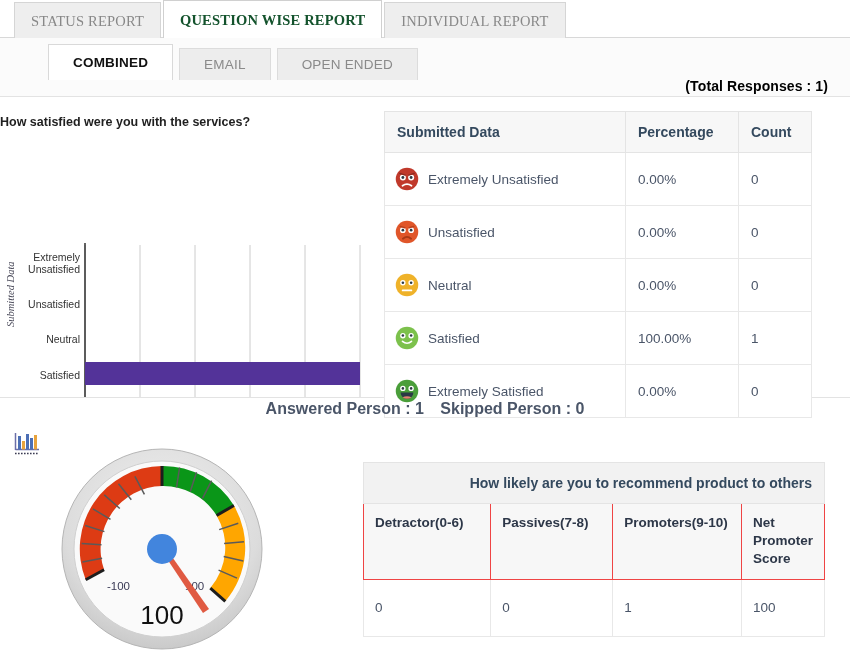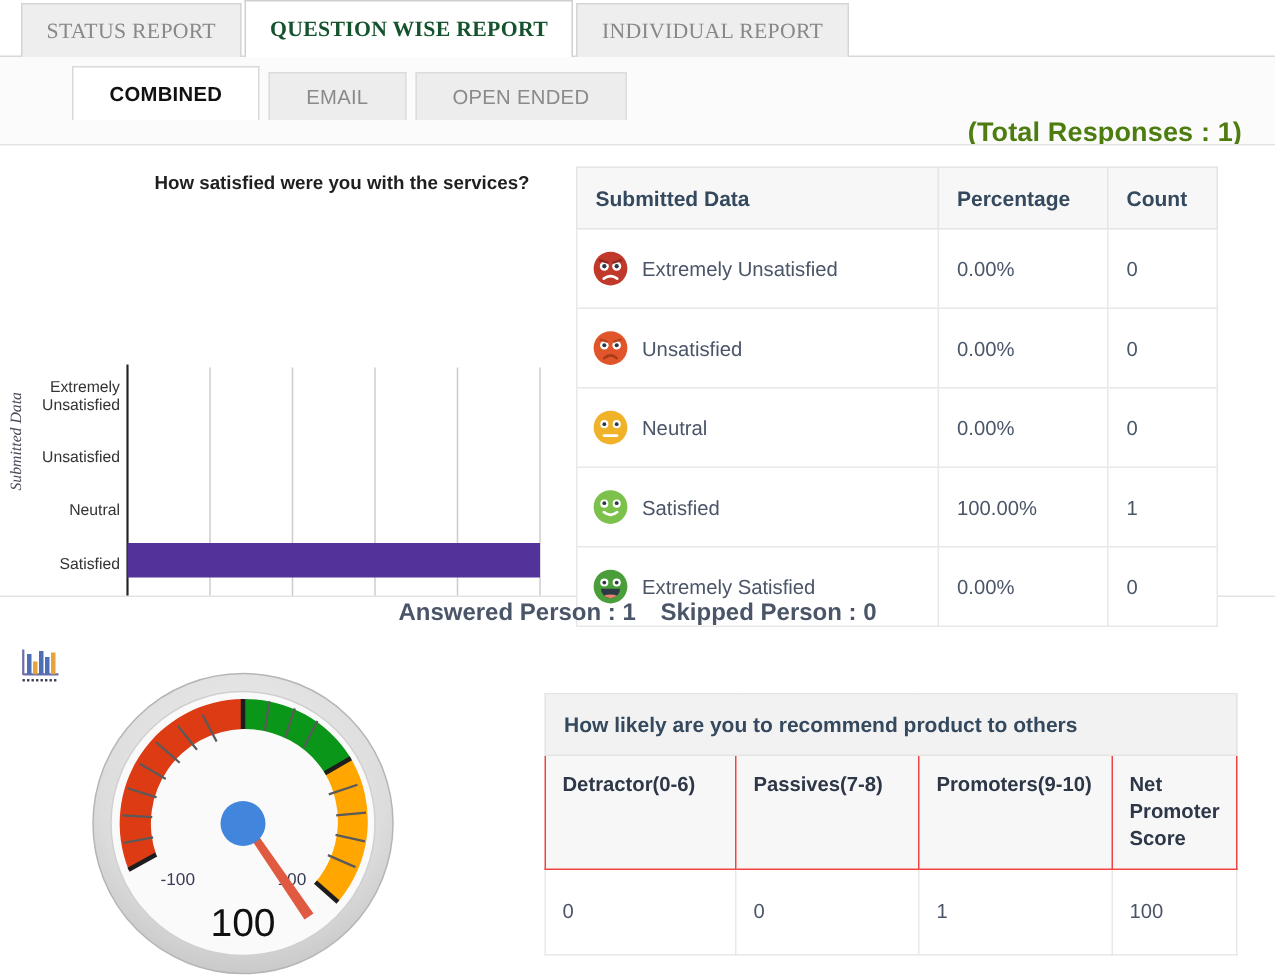--- a/index.html
+++ b/index.html
@@ -71,38 +71,38 @@
   .tab-sub.active {
     background:#ffffff;
     color:#111;
     font-weight:bold;
     height:36px;
     line-height:36px;
     border-color:#d9d9d9;
   }
   .total-responses {
     position:absolute; right:22px; top:78px;
-    font-size:18px; color:#4d7c0f; font-weight:600;
+    font-size:14px; color:#000000; font-weight:600;
     letter-spacing:.1px;
   }
 
   
   .panel {
     position:absolute; left:0; top:96px; width:850px; height:302px;
     background:#ffffff;
     border-top:1px solid #e3e3e3;
     border-bottom:1px solid #e3e3e3;
     box-sizing:border-box;
   }
 
   
   .chartbox { position:absolute; left:0; top:0; width:380px; height:300px; }
   .chart-title {
     position:absolute; left:0; top:18px; width:380px;
-    text-align:center; font-size:12.5px; font-weight:bold; color:#1f1f1f;padding-left:38px;
+    text-align:left; font-size:12.5px; font-weight:bold; color:#1f1f1f;
   }
   .chart-svg { position:absolute; left:0; top:0; }
 
   
   .datatable {
     position:absolute; left:384px; top:14px; width:428px;
     border-collapse:collapse;
     border:1px solid #e0e0e0;
     font-size:13.5px;
     background:#fff;
@@ -151,20 +151,21 @@
     font-size:13.5px;
     background:#fff;
   }
   .npstable .nps-title td {
     background:#f2f2f2;
     color:#34495e;
     font-weight:600;
     padding:12px 12px;
     font-size:14px;
     border:1px solid #e4e4e4;
+    text-align:right;
   }
   .npstable th {
     background:#f7f7f7;
     color:#2d3748;
     font-weight:600;
     text-align:left;
     padding:10px 11px;
     border:1px solid #ef4444;
     font-size:13.5px;
     vertical-align:top;

